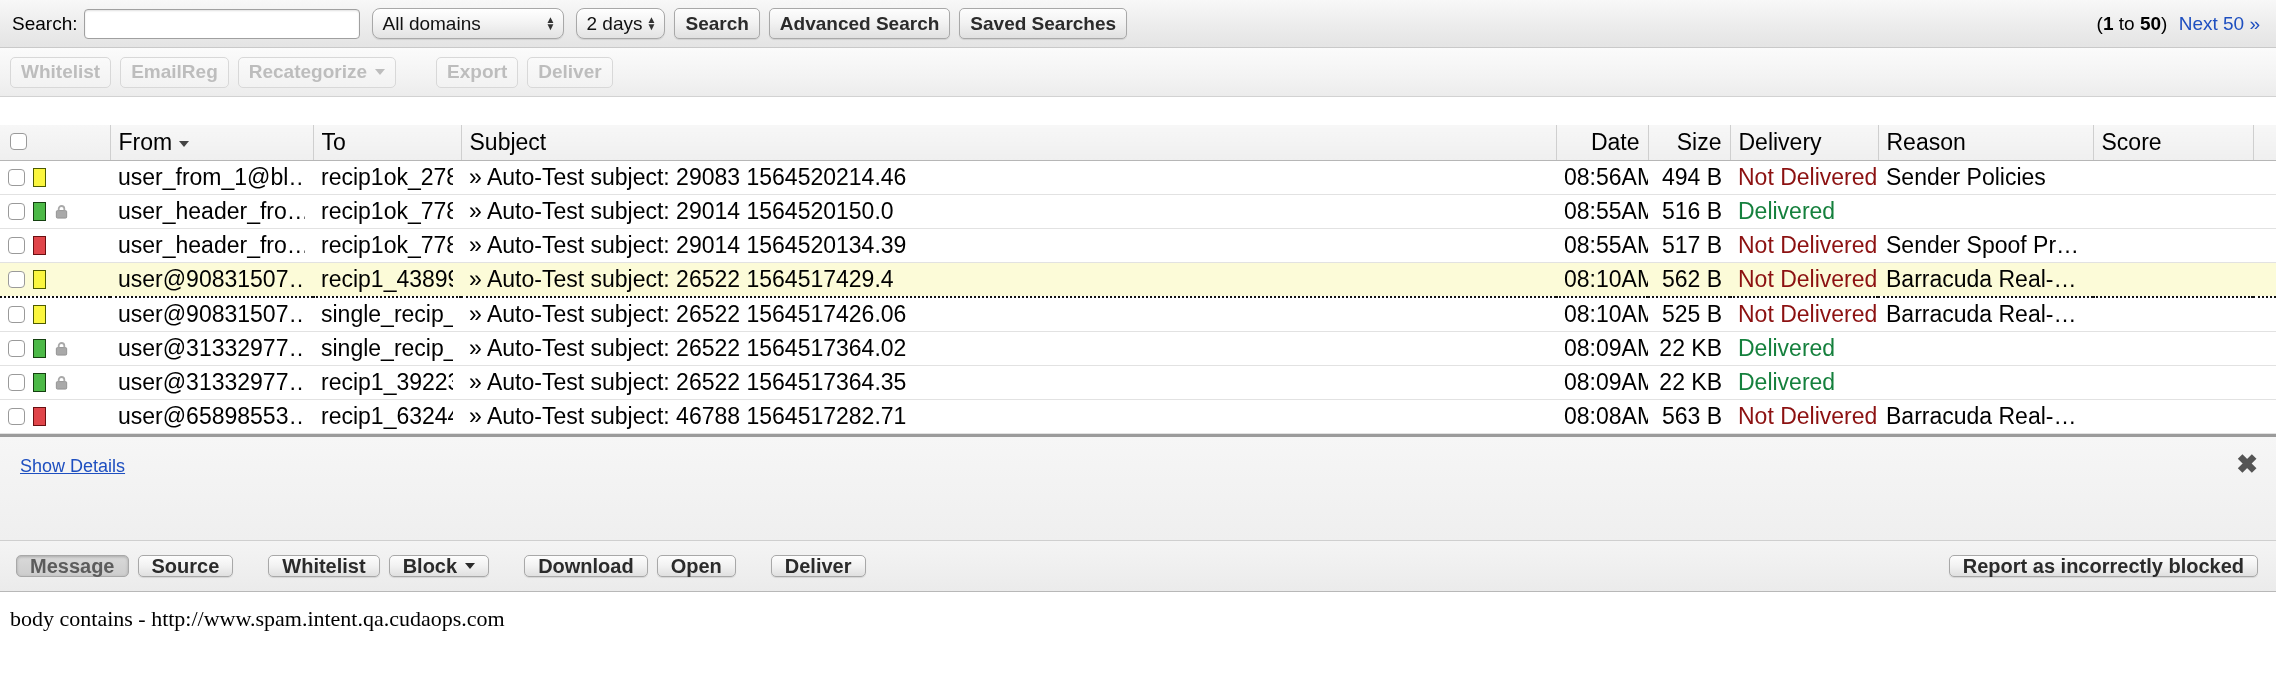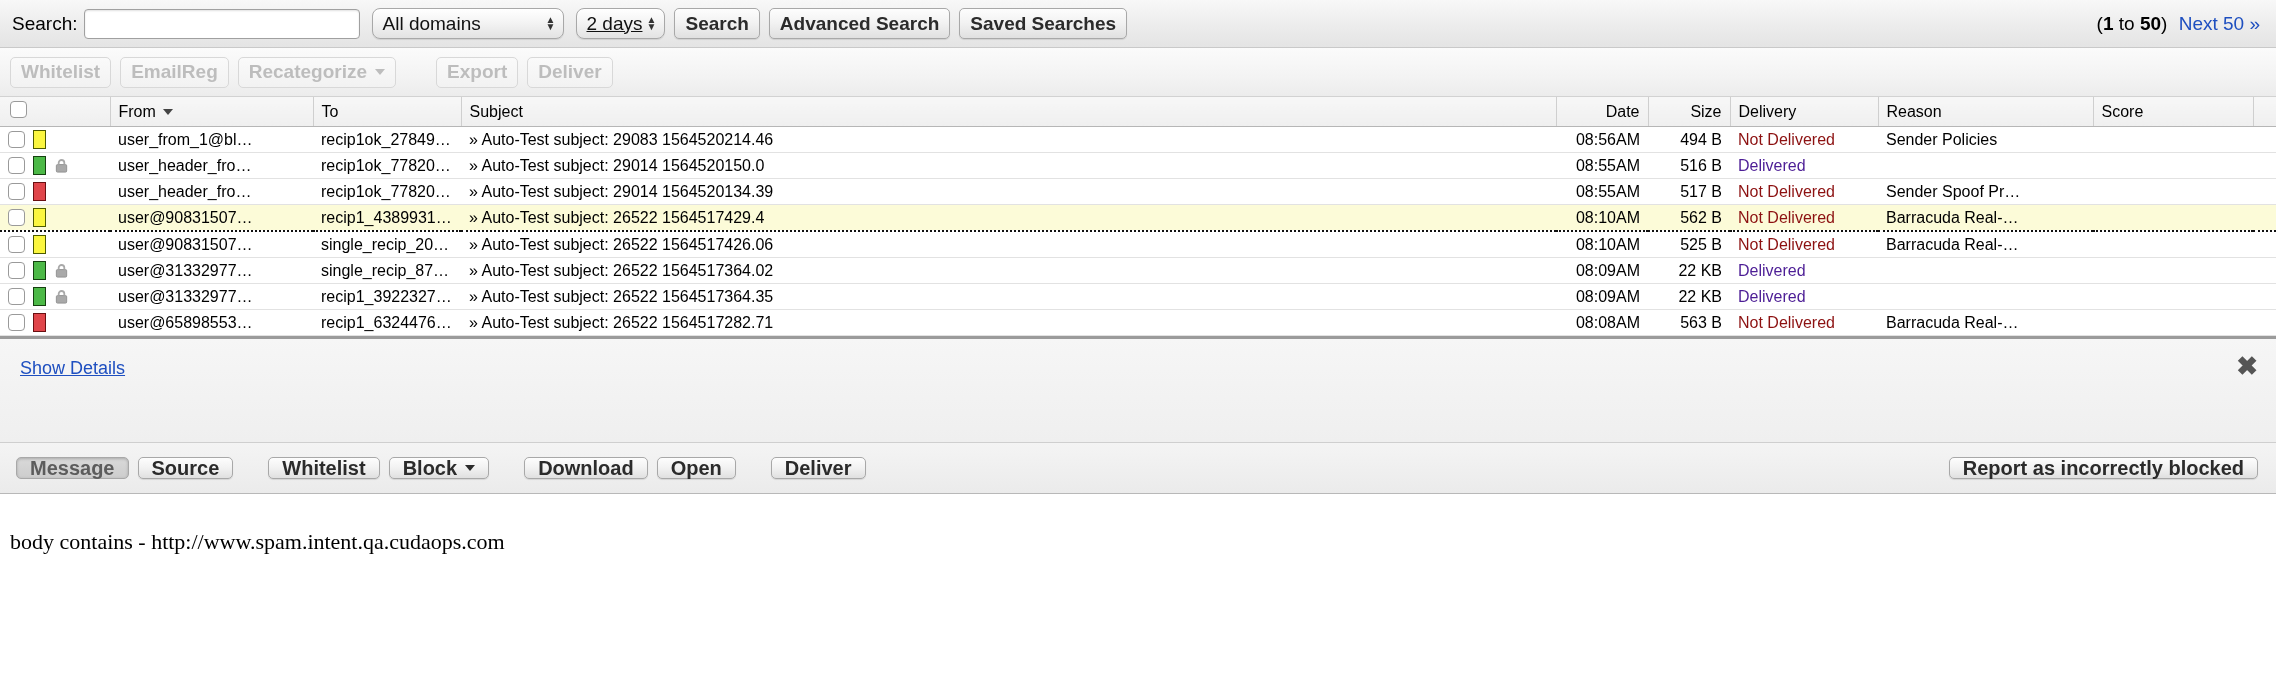--- a/index.html
+++ b/index.html
@@ -61,21 +61,21 @@
     display: flex;
     align-items: center;
     padding: 0 28px 0 9px;
     box-sizing: border-box;
     font-size: 19px;
     color: #111;
     white-space: nowrap;
     box-shadow: 0 1px 1px rgba(0,0,0,0.10);
   }
   .fake-select.domains { width: 192px; }
-  .fake-select.days { width: 89px; text-decoration: underline; }
+  .fake-select.days { width: 89px; }
   .select-arrows {
     position: absolute;
     right: 9px;
     top: 50%;
     transform: translateY(-50%);
     display: flex;
     flex-direction: column;
     line-height: 6px;
     font-size: 10px;
     color: #333;
@@ -143,21 +143,22 @@
     border-left: 5px solid transparent;
     border-right: 5px solid transparent;
     border-top: 6px solid currentColor;
   }
 
   
   .grid {
     width: 100%;
     border-collapse: collapse;
     table-layout: fixed;
-    font-size: 16px;
+    font-size: 23px;
+    margin-top: 28px;
   }
   .grid thead th {
     background: linear-gradient(to bottom, #f7f7f7 0%, #efefef 100%);
     border-bottom: 1px solid #b6b6b6;
     border-right: 1px solid #cfcfcf;
     font-weight: normal;
     text-align: left;
     padding: 4px 8px;
     height: 28px;
     box-sizing: border-box;
@@ -229,21 +230,21 @@
   .lock-icon {
     width: 15px;
     height: 16px;
     flex: none;
     display: inline-block;
     opacity: .85;
   }
   .lock-spacer { width: 15px; flex: none; display: inline-block; }
 
   .deliv-not { color: #8c1111; }
-  .deliv-ok  { color: #4c1d95; }
+  .deliv-ok  { color: #15803d; }
 
   
   .detail {
     position: relative;
     background: linear-gradient(to bottom, #f6f6f6 0%, #efefef 100%);
     border-top: 3px solid #9b9b9b;
     padding: 18px 20px 12px 20px;
     box-sizing: border-box;
     height: 106px;
   }
@@ -292,21 +293,20 @@
     position: absolute;
     right: 18px;
   }
 
   
   .footer-note {
     font-family: "Liberation Serif", serif;
     font-size: 22px;
     color: #000;
     padding: 14px 10px 0 10px;
-    margin-top: 21px;
   }
 </style>
 </head>
 <body>
 
 <div class="searchbar">
   <span class="search-label">Search:</span>
   <input class="search-input" type="text" placeholder="" style="">
 
   <div class="select-wrap">
@@ -581,21 +581,21 @@
             <span class="lock-spacer"></span>
           </span>
         </td>
         <td>
           <span class="cell-clip">user@65898553…</span>
         </td>
         <td>
           <span class="cell-clip">recip1_6324476…</span>
         </td>
         <td>
-          <span class="cell-clip">» Auto-Test subject: 26522 1564517282.71</span>
+          <span class="cell-clip">» Auto-Test subject: 46788 1564517282.71</span>
         </td>
         <td class="num">08:08AM</td>
         <td class="num">563 B</td>
         <td class="deliv-not">Not Delivered</td>
         <td>
           <span class="cell-clip">Barracuda Real-…</span>
         </td>
         <td></td>
         <td></td>
       </tr>

